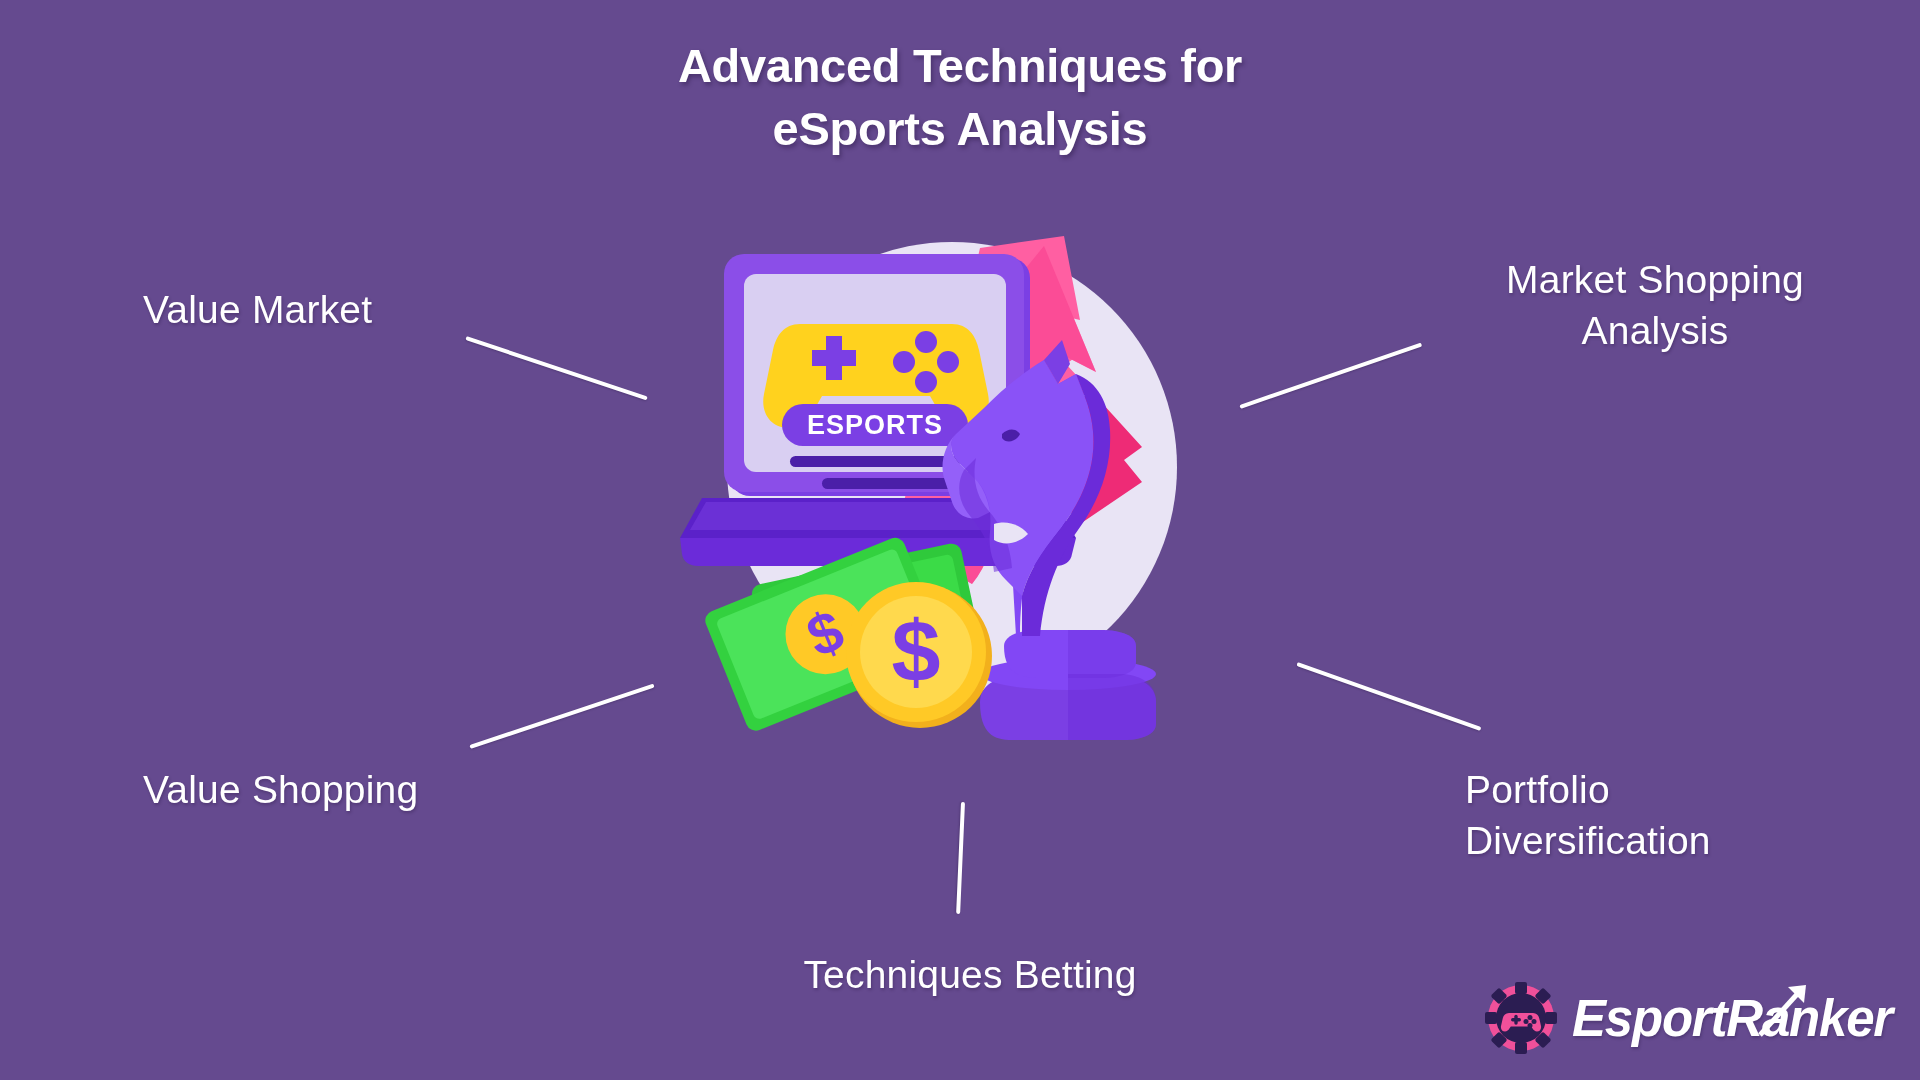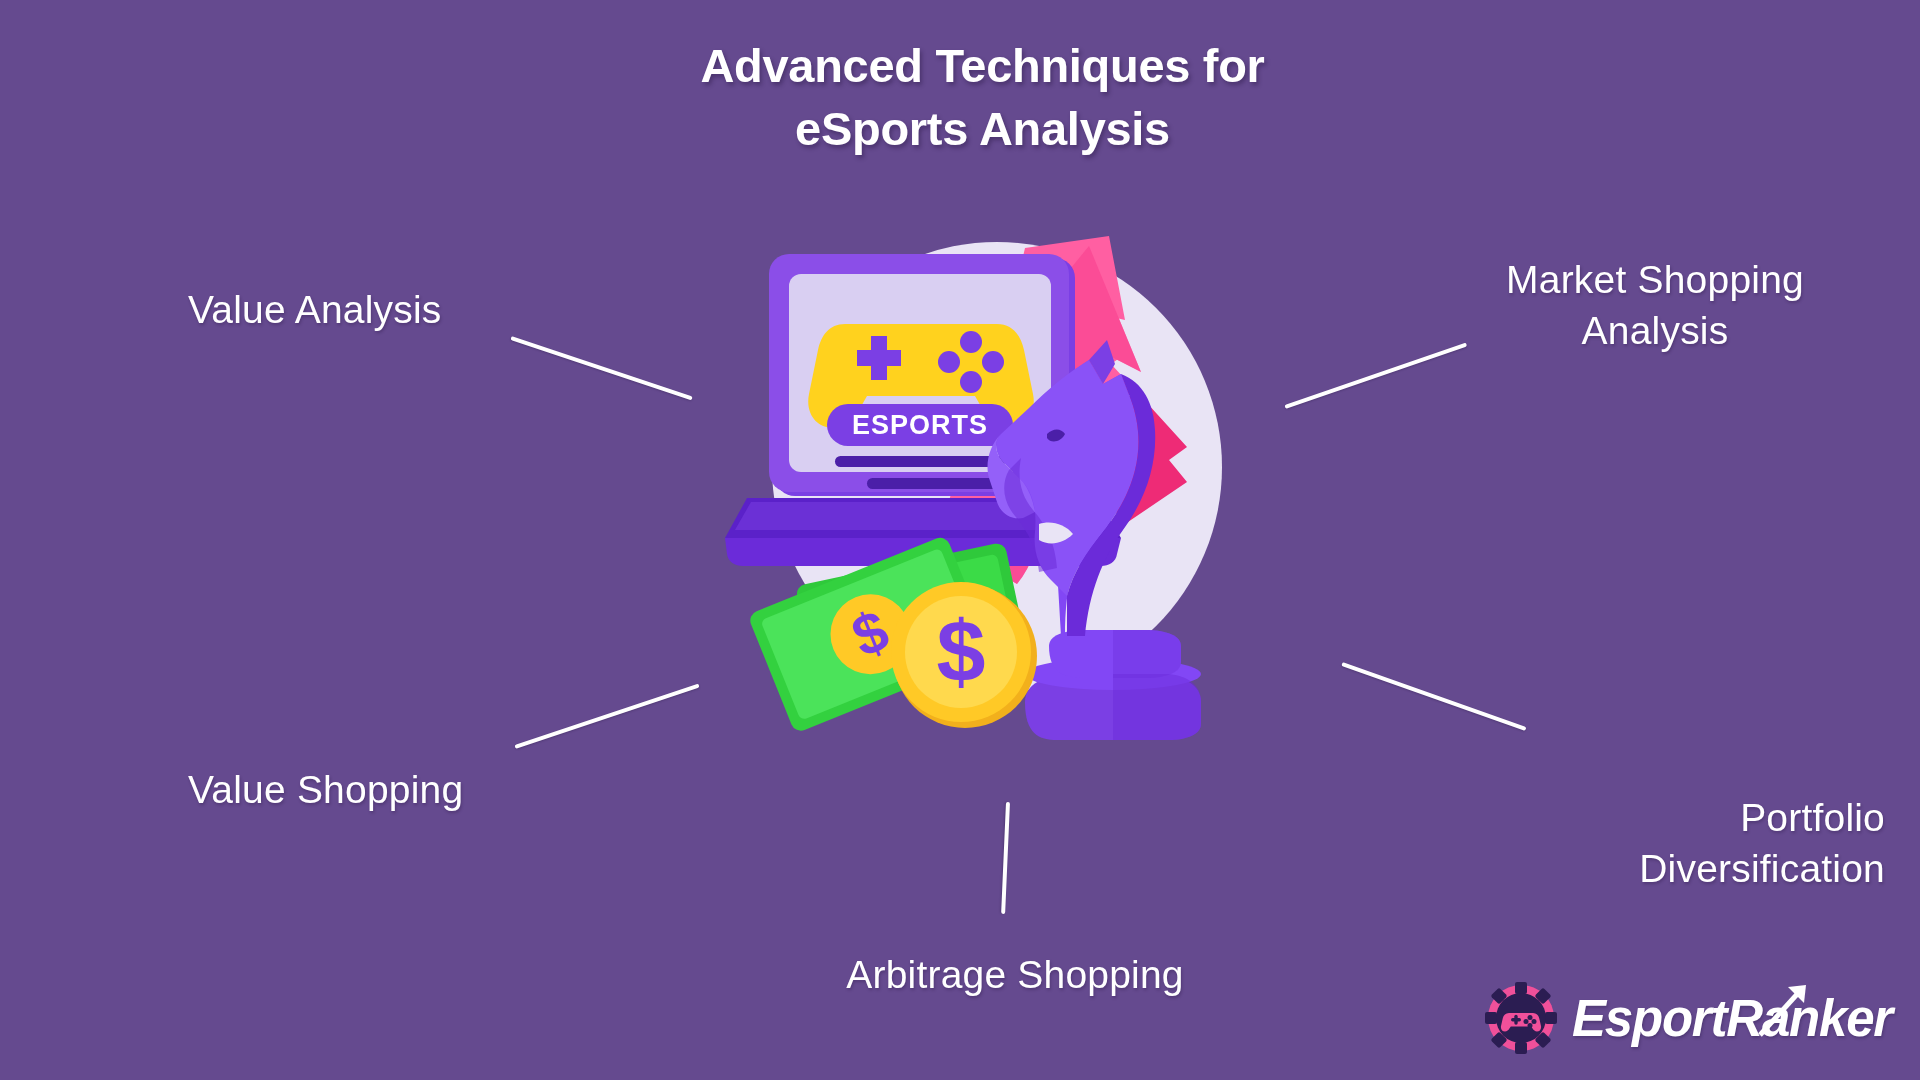--- a/index.html
+++ b/index.html
@@ -2,21 +2,21 @@
 <html><head>
 <meta charset="utf-8">
 <style>
   html,body{margin:0;padding:0;}
   body{
     width:1920px;height:1080px;overflow:hidden;
     background:#654A8F;
     font-family:"Liberation Sans","DejaVu Sans",sans-serif;
     position:relative;
   }
-  #stage{position:absolute;inset:0;margin-left:45px;}
+  #stage{position:absolute;inset:0;}
 
   
   .title{
     position:absolute;left:0;right:0;top:34px;
     text-align:center;
     color:#ffffff;
     font-size:47px;
     font-weight:bold;
     line-height:1.35;
     letter-spacing:-0.3px;
@@ -32,21 +32,21 @@
     font-weight:400;
     line-height:1.30;
     letter-spacing:0.2px;
     text-shadow:1px 2px 3px rgba(35,18,60,0.30);
     white-space:pre-line;
   }
   #label-value-betting{left:143px;top:285px;text-align:left;}
   #label-line-shopping{left:143px;top:765px;text-align:left;}
   #label-arbitrage{left:780px;top:950px;width:380px;text-align:center;}
   #label-market-movement{right:55px;top:255px;width:420px;text-align:center;}
-  #label-portfolio{right:35px;top:793px;width:420px;text-align:right;}
+  #label-portfolio{right:35px;top:765px;width:420px;text-align:left;}
 
   
   .connector{position:absolute;background:#ffffff;height:4px;border-radius:2px;
              box-shadow:0 1px 2px rgba(30,15,55,0.25);transform-origin:left center;}
   #conn-value{left:466px;top:336px;width:191px;transform:rotate(18.5deg);}
   #conn-line-shopping{left:470px;top:745px;width:194px;transform:rotate(-18.5deg);}
   #conn-arbitrage{left:963px;top:800px;width:112px;transform:rotate(92.5deg);}
   #conn-market{left:1240px;top:405px;width:192px;transform:rotate(-19deg);}
   #conn-portfolio{left:1297px;top:662px;width:195px;transform:rotate(19.5deg);}
 
@@ -73,25 +73,25 @@
     <span>Advanced Techniques for</span>
     <span class="l2">eSports Analysis</span>
   </div>
 
   <div class="connector" id="conn-value"></div>
   <div class="connector" id="conn-line-shopping"></div>
   <div class="connector" id="conn-arbitrage"></div>
   <div class="connector" id="conn-market"></div>
   <div class="connector" id="conn-portfolio"></div>
 
-  <div class="label" id="label-value-betting">Value Analysis</div>
+  <div class="label" id="label-value-betting">Value Market</div>
 
   <div class="label" id="label-line-shopping">Value Shopping</div>
 
-  <div class="label" id="label-arbitrage">Arbitrage Shopping</div>
+  <div class="label" id="label-arbitrage">Techniques Betting</div>
 
   <div class="label" id="label-market-movement">Market Shopping
 Analysis</div>
 
   <div class="label" id="label-portfolio">Portfolio
 Diversification</div>
 
   <div id="illustration">
     <svg viewBox="0 0 600 560" xmlns="http://www.w3.org/2000/svg">
       <defs>

